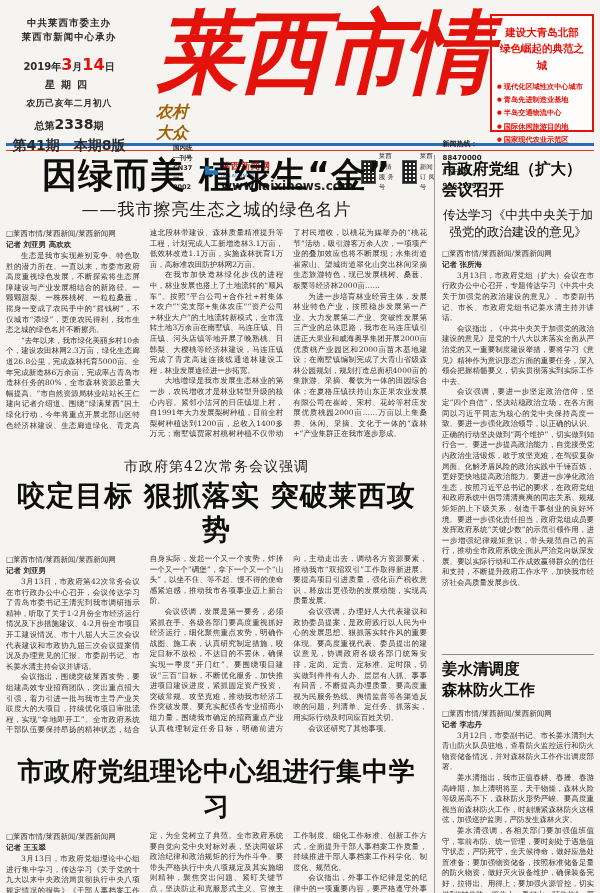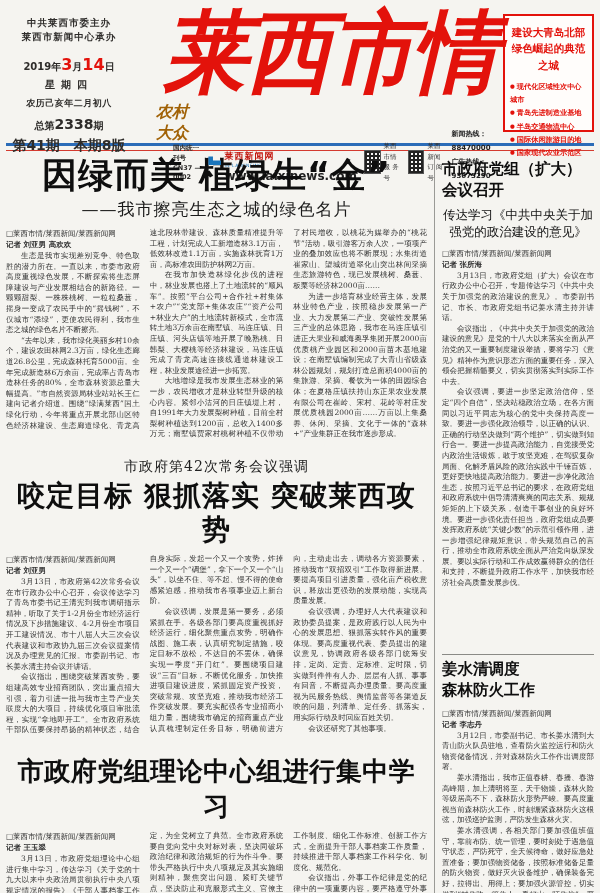--- a/index.html
+++ b/index.html
@@ -43,21 +43,21 @@
   .site-url { font-size:12px; font-weight:bold; color:#222; margin-top:1px; }
   .qr-block { display:flex; align-items:center; gap:3px; }
   .qr {
     width:24px; height:24px; border:1px solid #555; background:
       repeating-linear-gradient(0deg,#222 0 2px,transparent 2px 4px),
       repeating-linear-gradient(90deg,#222 0 2px,#f8f8f8 2px 4px);
   }
   .qr-label { font-size:6.5px; line-height:1.6; color:#333; }
   .hotlines { font-size:7px; font-weight:bold; line-height:2; color:#222; }
 
-  .slogan-box { width:91px; border:2px solid #e3120b; background:#fffdfb;
+  .slogan-box { width:104px; border:2px solid #e3120b; background:#fffdfb;
                 padding:8px 5px 17px 5px; margin-top:8px; height:118px;
                 font-family:"DejaVu Sans", sans-serif; }
   .slogan-title { color:#e3120b; font-size:10.5px; font-weight:bold; text-align:center;
                   line-height:1.55; }
   .slogan-list { margin-top:7px; }
   .slogan-item { color:#e3120b; font-size:7.2px; font-weight:bold; line-height:1.85; }
   .slogan-item::before { content:"●"; font-size:5.5px; margin-right:2px; vertical-align:1px; }
 
   .rule-blue { height:3px; background:#2b6cb8; margin-top:3px; }
   .rule-red  { height:1px; background:#d43a2f; margin-top:4px; }

